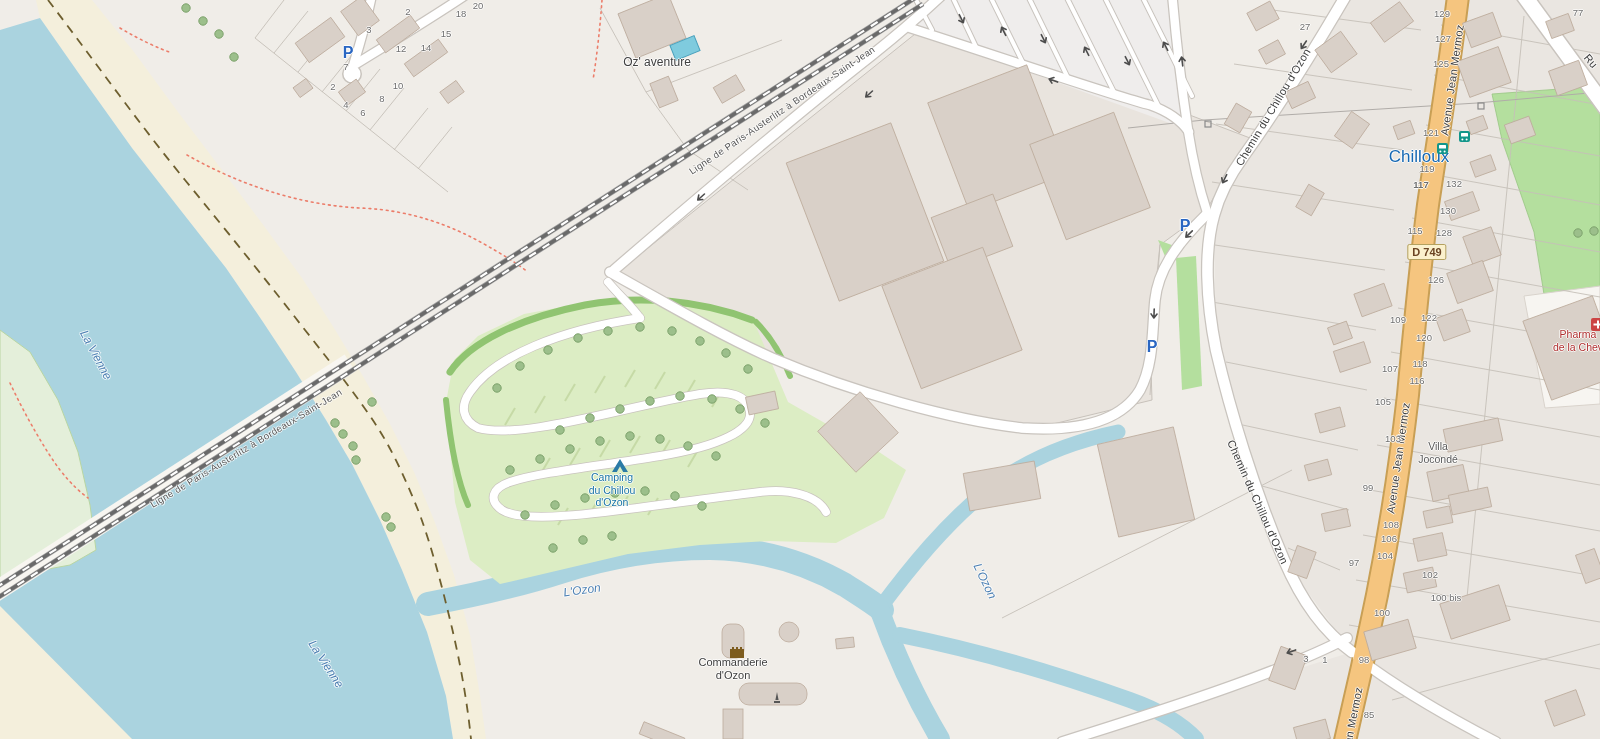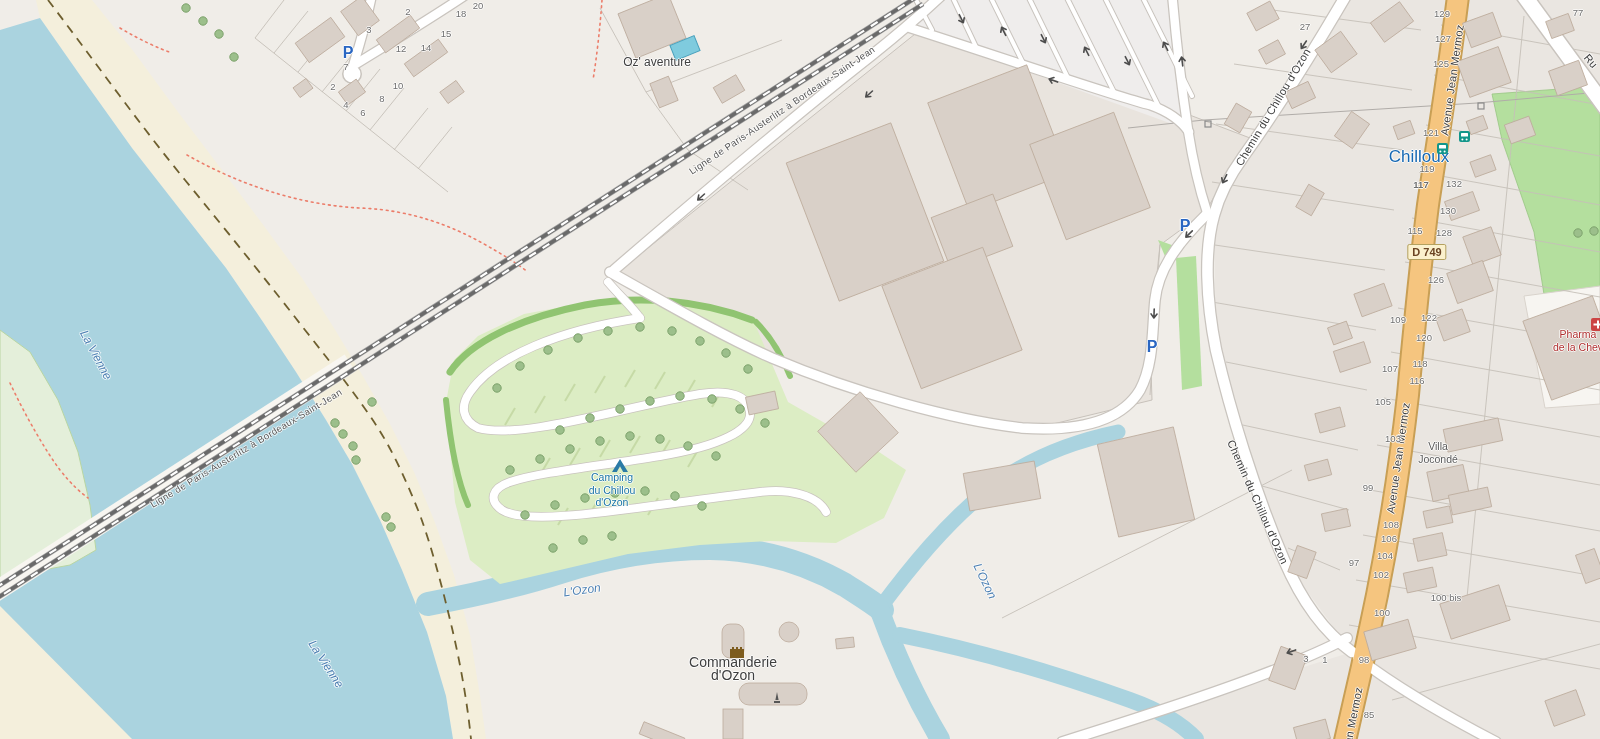--- a/index.html
+++ b/index.html
@@ -23,21 +23,21 @@
   .arrow{stroke:#4d4d4d;stroke-width:1.6;fill:none;stroke-linecap:round;}
   
   .lbl{position:absolute;white-space:nowrap;pointer-events:none;
        text-shadow:0 1px 0 rgba(255,255,255,.85),0 -1px 0 rgba(255,255,255,.85),
                    1px 0 0 rgba(255,255,255,.85),-1px 0 0 rgba(255,255,255,.85);}
   .water-lbl{font-style:italic;color:#4d80b3;font-size:12px;}
   .street-lbl{color:#3e3e3e;font-size:11px;letter-spacing:.3px;}
   .railway-lbl{color:#565656;font-size:9.5px;letter-spacing:.4px;}
   .poi{text-align:center;line-height:12.5px;font-size:10.5px;}
   .poi-blue{color:#1a74a6;}
-  .poi-dark{color:#404040;font-size:14px;line-height:13px;}
+  .poi-dark{color:#404040;font-size:11px;line-height:13px;}
   .poi-gray{color:#5a5a5a;}
   .poi-transit{color:#1668b3;font-size:17px;}
   .poi-pharmacy{color:#b03030;}
   .hn{position:absolute;font-size:9.5px;color:#6f6f6f;transform:translate(-50%,-50%);
       pointer-events:none;white-space:nowrap;
       text-shadow:0 1px 0 rgba(255,255,255,.8),0 -1px 0 rgba(255,255,255,.8),
                   1px 0 0 rgba(255,255,255,.8),-1px 0 0 rgba(255,255,255,.8);}
   .shield{position:absolute;background:#fbf1cd;border:1px solid #b4a15f;border-radius:2px;
       color:#6b4423;font-weight:bold;font-size:11px;line-height:14px;padding:0 4px;
       transform:translate(-50%,-50%);pointer-events:none;}
@@ -475,21 +475,21 @@
       <span class="hn" style="left: 1448px; top: 210px;">130</span>
       <span class="hn" style="left: 1444px; top: 232px;">128</span>
       <span class="hn" style="left: 1436px; top: 279px;">126</span>
       <span class="hn" style="left: 1429px; top: 317px;">122</span>
       <span class="hn" style="left: 1424px; top: 337px; text-align: right;">120</span>
       <span class="hn" style="left: 1420px; top: 363px;">118</span>
       <span class="hn" style="left: 1417px; top: 380px;">116</span>
       <span class="hn" style="left: 1391px; top: 524px;">108</span>
       <span class="hn" style="left: 1389px; top: 538px;">106</span>
       <span class="hn" style="left: 1385px; top: 555px;">104</span>
-      <span class="hn" style="left: 1381px; top: 574px;">102</span>
+      <span class="hn" style="left: 1430px; top: 574px;">102</span>
       <span class="hn" style="left: 1446px; top: 597px;">100 bis</span>
       <span class="hn" style="left: 1382px; top: 612px;">100</span>
       <span class="hn" style="left: 1364px; top: 659px;">98</span>
     </div>
   <div id="icons">
       <div class="icon p-icon" style="left: 348px; top: 53px; transform: translate(-50%, -50%);">P</div>
       <div class="icon p-icon" style="left: 1185px; top: 226px; transform: translate(-50%, -50%);">P</div>
       <div class="icon p-icon" style="left: 1152px; top: 347px; transform: translate(-50%, -50%);">P</div>
       <div class="icon" style="left: 1437px; top: 143px; transform: translate(-50%, -50%);">
         <svg width="11" height="11">

